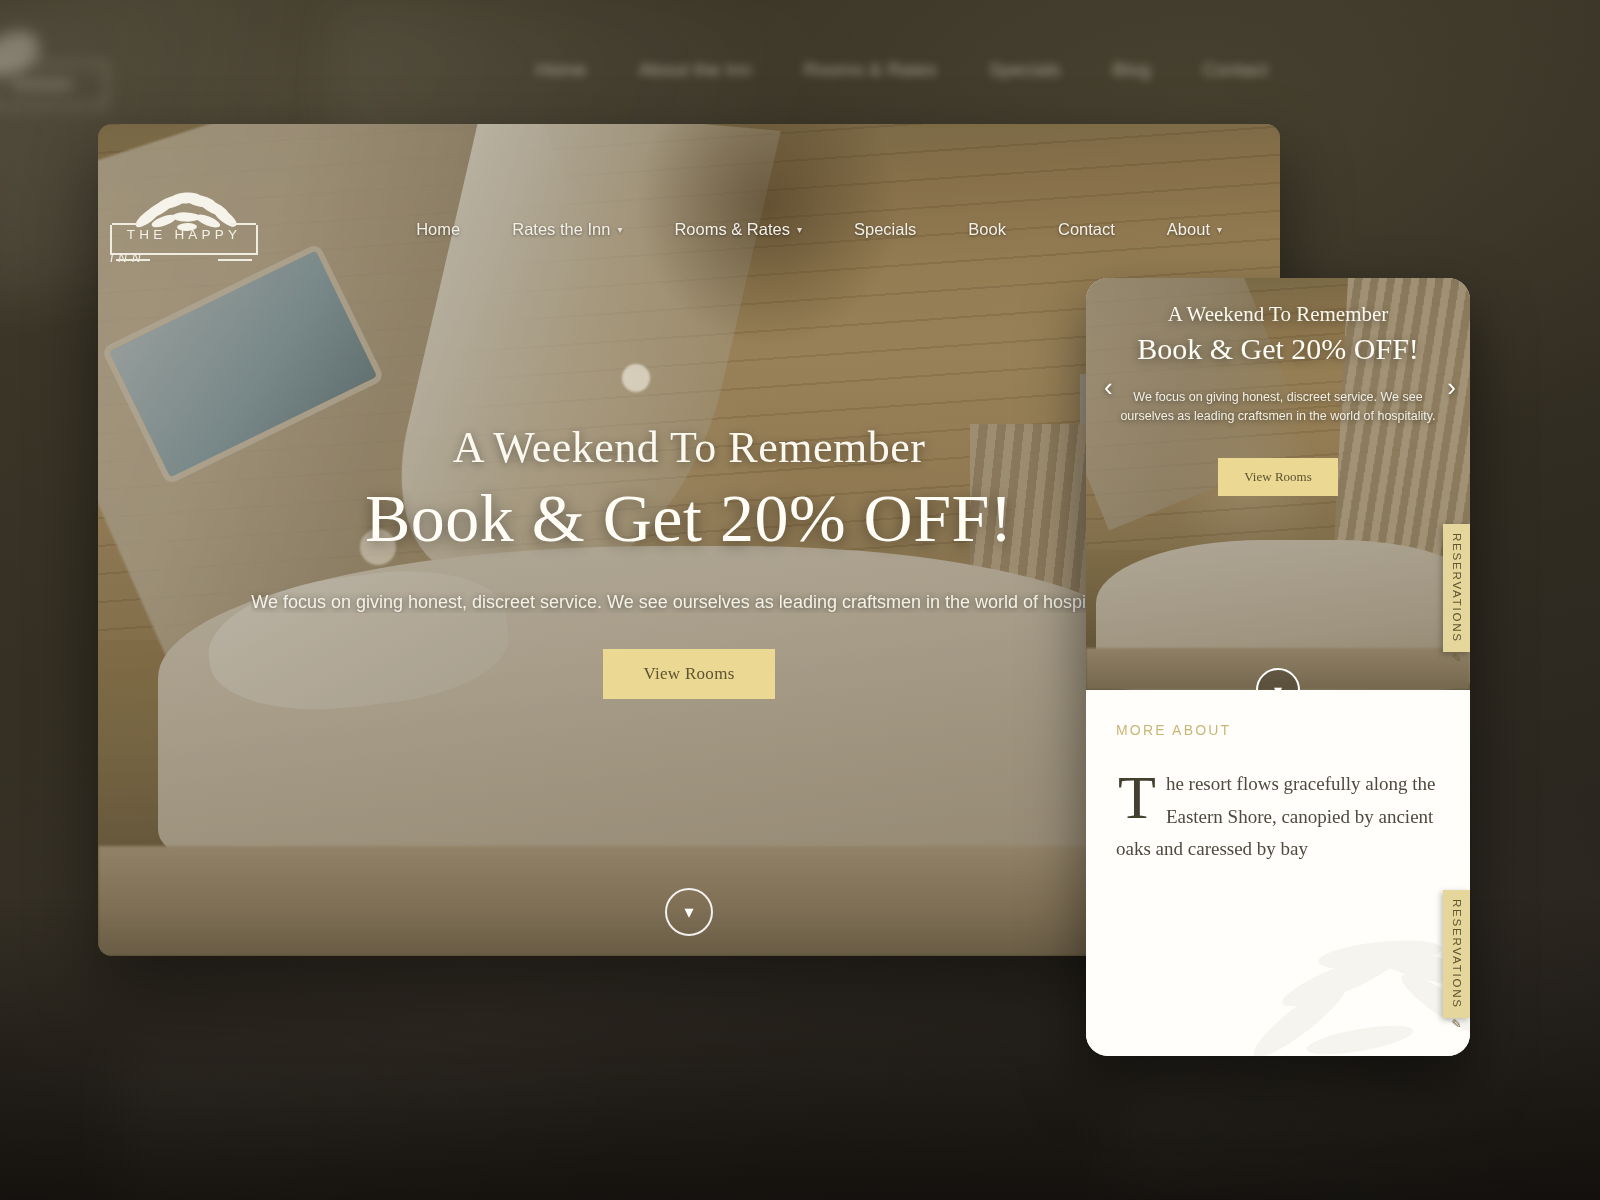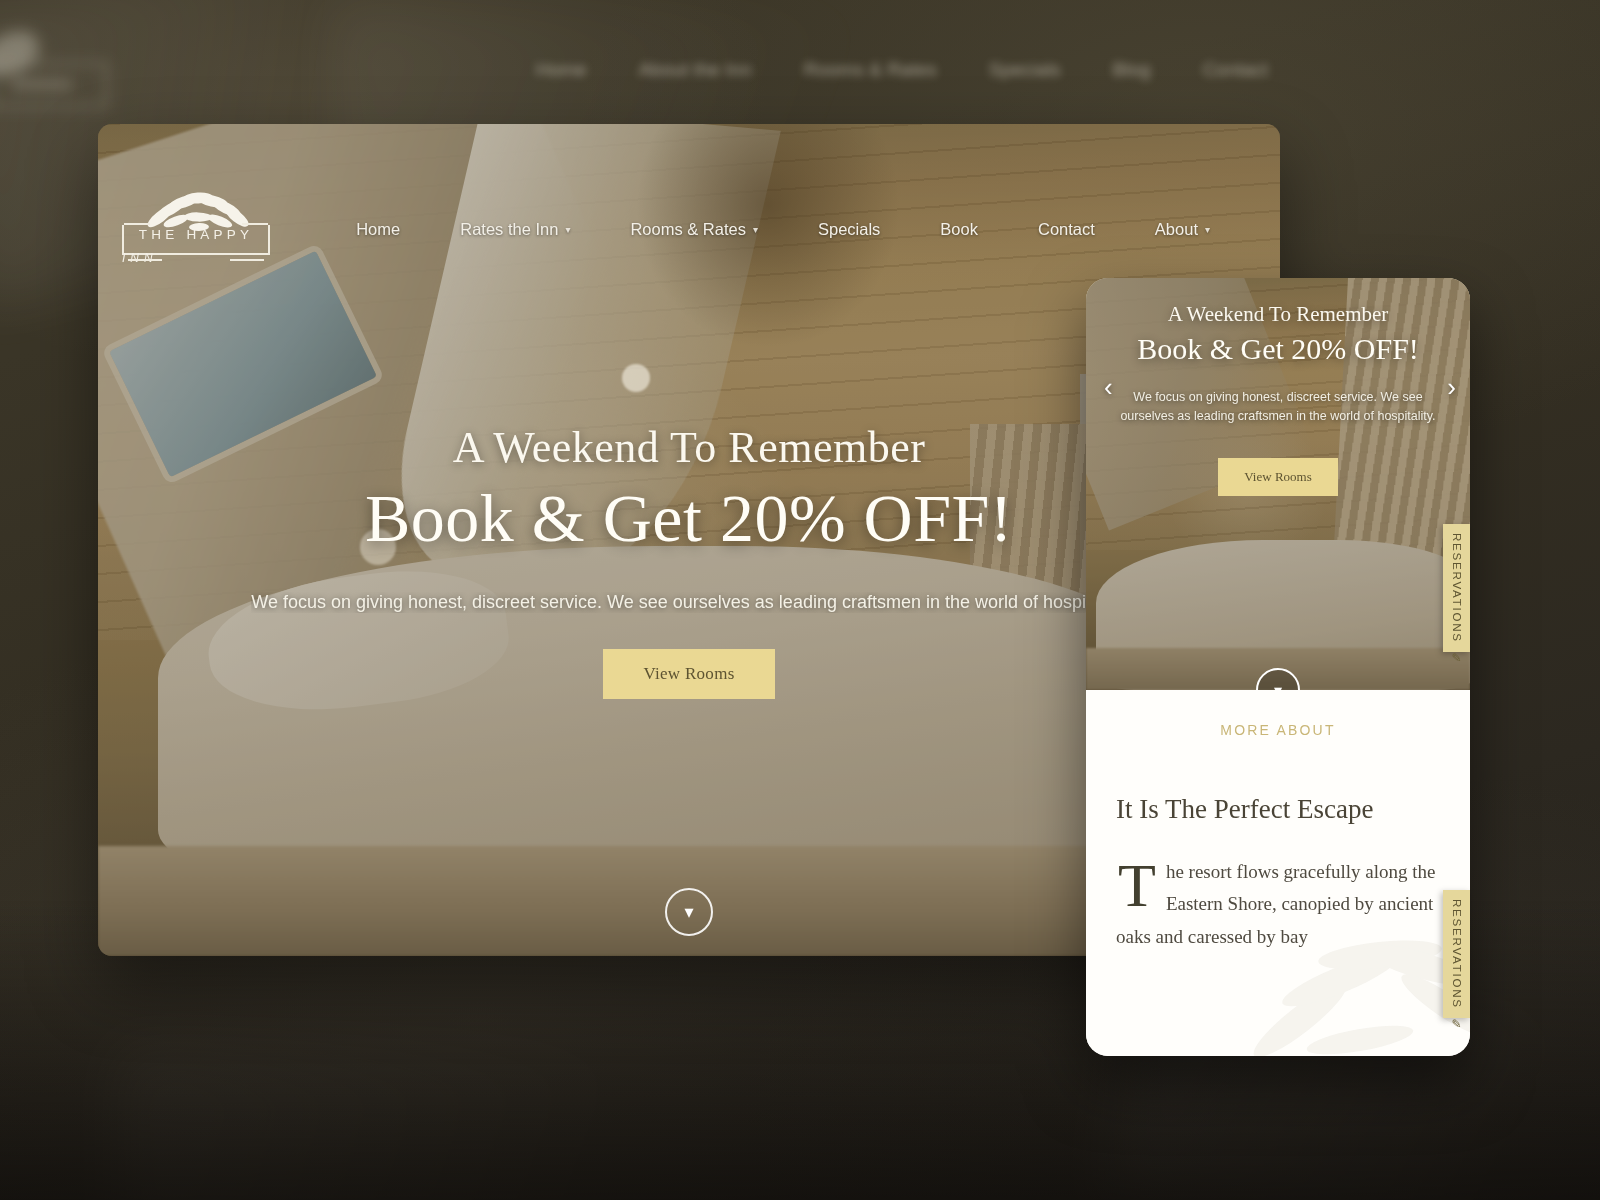--- a/index.html
+++ b/index.html
@@ -154,21 +154,21 @@
   .tb-social a{
     width:45px; height:45px; display:flex; align-items:center; justify-content:center;
     color:#e6e3db; font-size:15px; border-left:1px solid rgba(255,255,255,.10);
     text-decoration:none;
   }
   .tb-social a:last-child{ border-right:1px solid rgba(255,255,255,.10); }
 
   
   .dheader{
     position:absolute; left:0; top:45px; width:100%; height:120px;
-    display:flex; align-items:center; padding:0 24px;
+    display:flex; align-items:center; padding:0 12px;
   }
   .logo{ position:relative; width:148px; height:84px; margin-left:0; }
   .logo .leaf{
     position:absolute; left:18px; top:0; width:118px; height:46px;
   }
   .logo .lframe{
     position:absolute; left:0; top:38px; width:148px; height:30px;
     border:2px solid #f0ece0; border-top:none;
   }
   .logo .lframe:before{
@@ -183,21 +183,21 @@
   }
   .logo .linn{
     position:absolute; left:0; top:64px; width:148px; text-align:left;
     color:#f4f1e8; font-size:12px; letter-spacing:5px; font-style:italic;
   }
   .logo .lline-l,.logo .lline-r{
     position:absolute; top:72px; height:1.5px; width:34px; background:#f0ece0;
   }
   .logo .lline-l{ left:6px; } .logo .lline-r{ right:6px; }
 
-  .dnav{ margin-left:auto; display:flex; align-items:center; gap:16px; padding-right:24px;}
+  .dnav{ margin-left:auto; display:flex; align-items:center; gap:8px; padding-right:24px;}
   .dnav a{
     color:#f3f0e8; text-decoration:none; font-size:16.5px; padding:10px 22px;
     display:flex; align-items:center; gap:7px; white-space:nowrap;
     text-shadow:0 1px 3px rgba(0,0,0,.45);
   }
   .caret{ font-size:10px; opacity:.85; }
 
   
   .hero-content{
     position:absolute; left:0; top:0; width:100%; height:100%;
@@ -299,21 +299,21 @@
   }
   .m-about{
     position:relative; width:100%; height:366px; background:#fffefb;
     padding:32px 30px 0; overflow:hidden;
   }
   .m-fern{
     position:absolute; right:-20px; top:180px; width:260px; height:230px;
     opacity:.07;
   }
   .m-eyebrow{
-    text-align:center; color:#c9b677; font-size:14px; letter-spacing:2.2px;
+    text-align:left; color:#c9b677; font-size:14px; letter-spacing:2.2px;
   }
   .m-title{
     text-align:center; font-family:"Liberation Serif", serif;
     color:#2b2b29; font-size:34px; margin-top:12px;
   }
   .m-h2{
     font-family:"Liberation Serif", serif; color:#4a4436; font-size:27px;
     line-height:1.17; margin-top:56px;
   }
   .m-p{
@@ -479,21 +479,20 @@
       <g fill="#7a6f4e">
         <ellipse cx="70" cy="150" rx="58" ry="13" transform="rotate(-38 70 150)"></ellipse>
         <ellipse cx="110" cy="110" rx="62" ry="13" transform="rotate(-22 110 110)"></ellipse>
         <ellipse cx="150" cy="85" rx="62" ry="13" transform="rotate(-6 150 85)"></ellipse>
         <ellipse cx="190" cy="95" rx="58" ry="13" transform="rotate(16 190 95)"></ellipse>
         <ellipse cx="215" cy="135" rx="52" ry="12" transform="rotate(34 215 135)"></ellipse>
         <ellipse cx="130" cy="170" rx="54" ry="11" transform="rotate(-10 130 170)"></ellipse>
       </g>
     </svg>
     <div class="m-eyebrow">MORE ABOUT</div>
-    <div class="m-h2">It Is The Perfect Escape</div>
     <div class="m-p">
       <span class="m-dropcap">T</span>
       <span>he resort flows gracefully along the Eastern Shore, canopied by ancient oaks and caressed by bay</span>
     </div>
   </div>
 </div>
 
 <div class="res-tab res-a">
   <span class="vtxt">RESERVATIONS</span>
   <span class="pen">✎</span>

